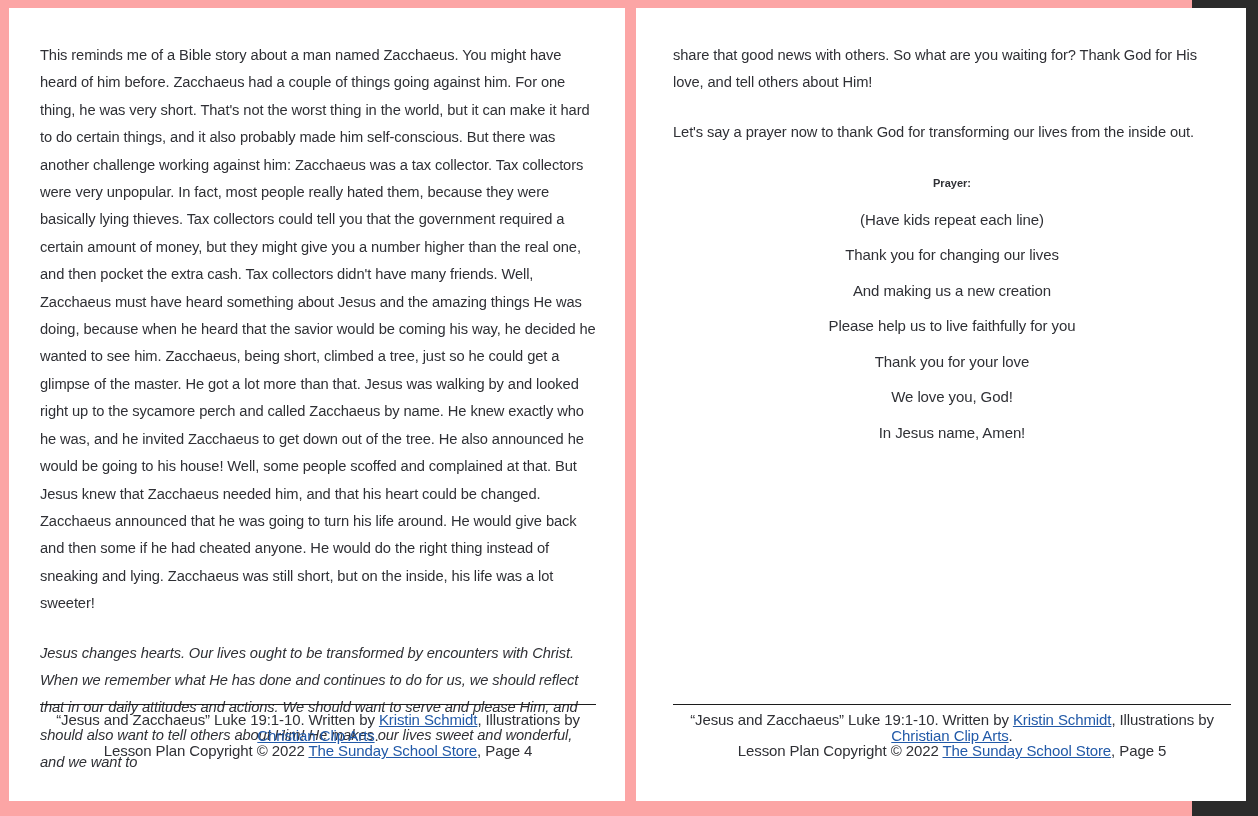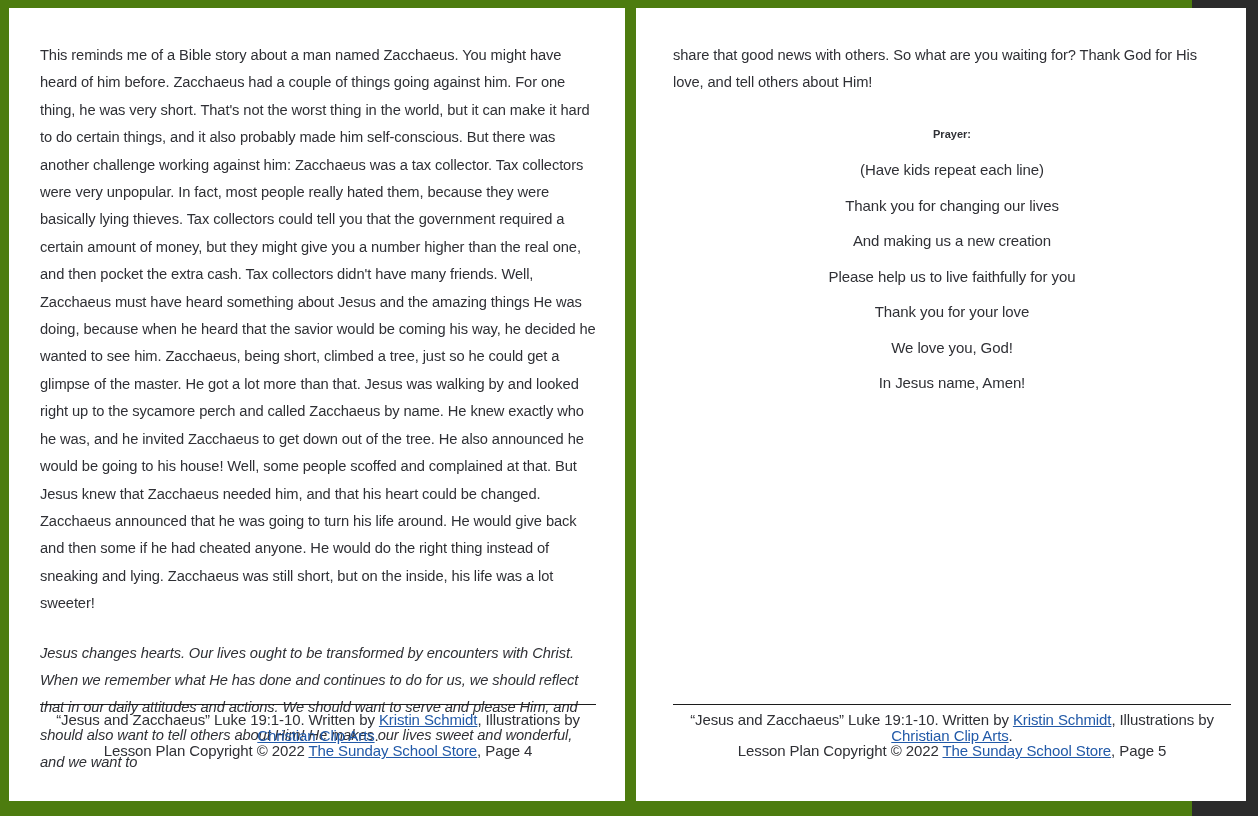--- a/index.html
+++ b/index.html
@@ -11,21 +11,21 @@
     width: 1258px;
     height: 816px;
     font-family: "Liberation Sans", sans-serif;
     overflow: hidden;
   }
 
   .viewer {
     position: relative;
     width: 1192px;
     height: 816px;
-    background: #4d7c0f;
+    background: #fca5a5;
     display: flex;
     justify-content: space-between;
     box-sizing: border-box;
   }
 
   .page {
     position: relative;
     background: #ffffff;
     box-sizing: border-box;
     overflow: hidden;
@@ -139,20 +139,21 @@
       </div>
       <div class="footer-line">
         <span>Lesson Plan Copyright © 2022 </span><span class="footer-link">The Sunday School Store</span><span>, </span><span>Page 4</span>
       </div>
     </div>
   </div>
 
   <div class="page page-right">
     <div class="page-body">
       <p class="para">share that good news with others. So what are you waiting for? Thank God for His love, and tell others about Him!</p>
+      <p class="para">Let's say a prayer now to thank God for transforming our lives from the inside out.</p>
 
       <div class="prayer-block">
         <div class="prayer-heading">Prayer:</div>
         <div class="prayer-line">(Have kids repeat each line)</div>
         <div class="prayer-line">Thank you for changing our lives</div>
         <div class="prayer-line">And making us a new creation</div>
         <div class="prayer-line">Please help us to live faithfully for you</div>
         <div class="prayer-line">Thank you for your love</div>
         <div class="prayer-line">We love you, God!</div>
         <div class="prayer-line">In Jesus name, Amen!</div>

